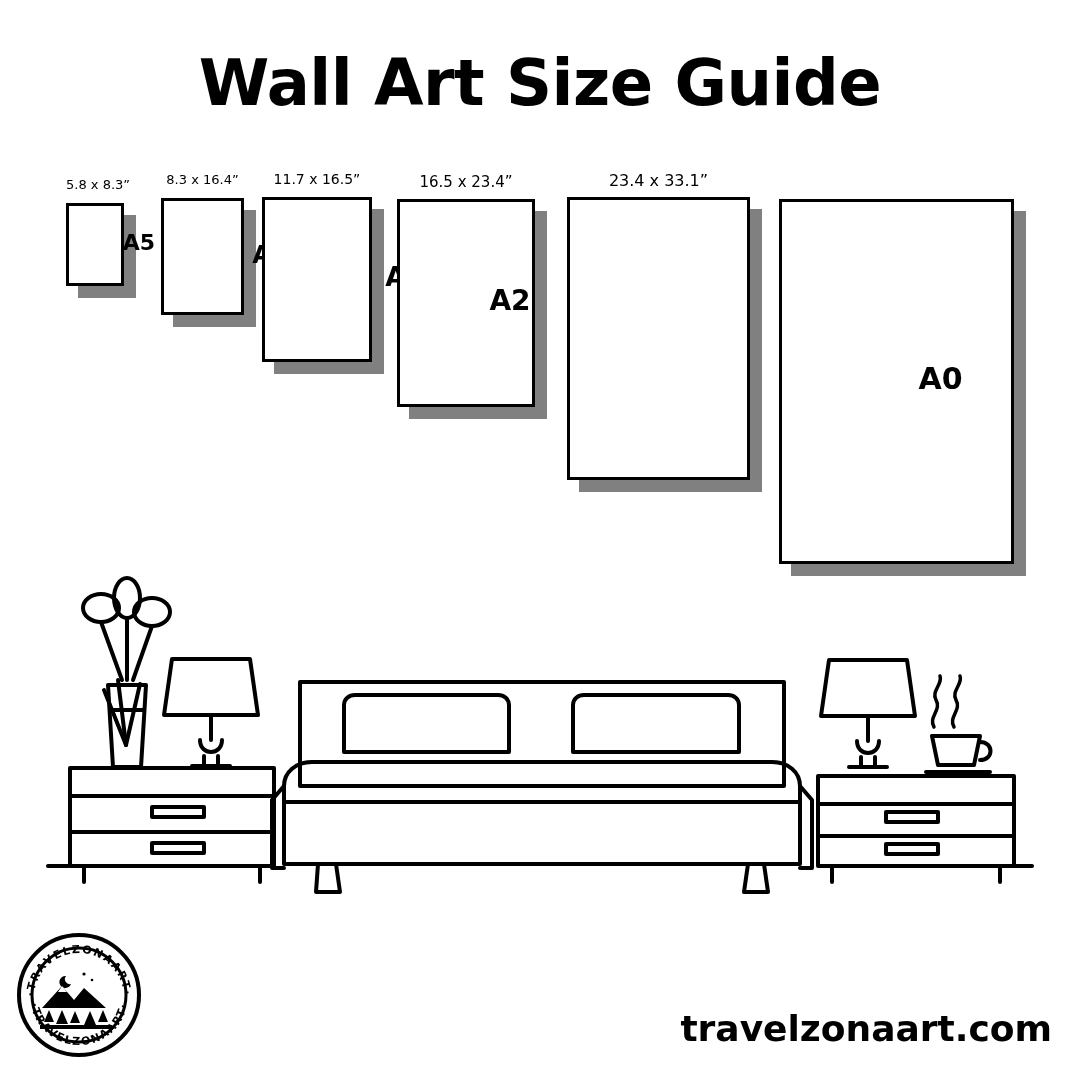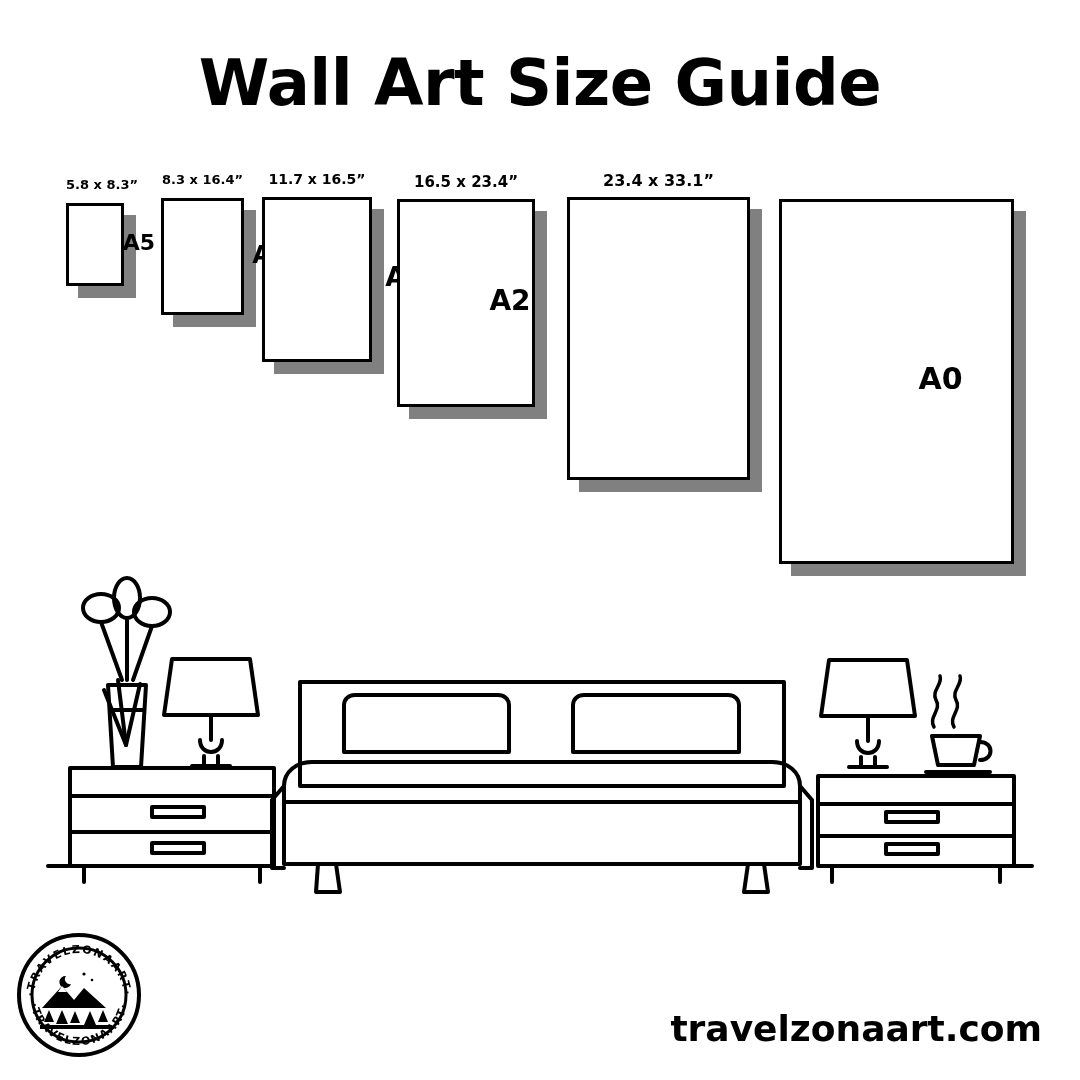--- a/index.html
+++ b/index.html
@@ -61,21 +61,21 @@
     font-weight: bold;
     color: #000;
     font-size: 26px;
     margin-left: 44px;
   }
   .frame-dims {
     position: absolute;
     left: 0;
     width: 100%;
     text-align: center;
-    font-weight: bold;
+    font-weight: normal;
     color: #000;
     white-space: nowrap;
   }
 
   
   #furniture {
     position: absolute;
     left: 0;
     top: 560px;
     width: 1080px;
@@ -85,21 +85,21 @@
   
   #logo {
     position: absolute;
     left: 14px;
     top: 930px;
     width: 130px;
     height: 130px;
   }
   #site {
     position: absolute;
-    right: 38px;
+    right: 28px;
     top: 1008px;
     font-size: 36px;
     font-weight: bold;
     color: #000;
     letter-spacing: 0px;
   }
 </style>
 </head>
 <body>
 

